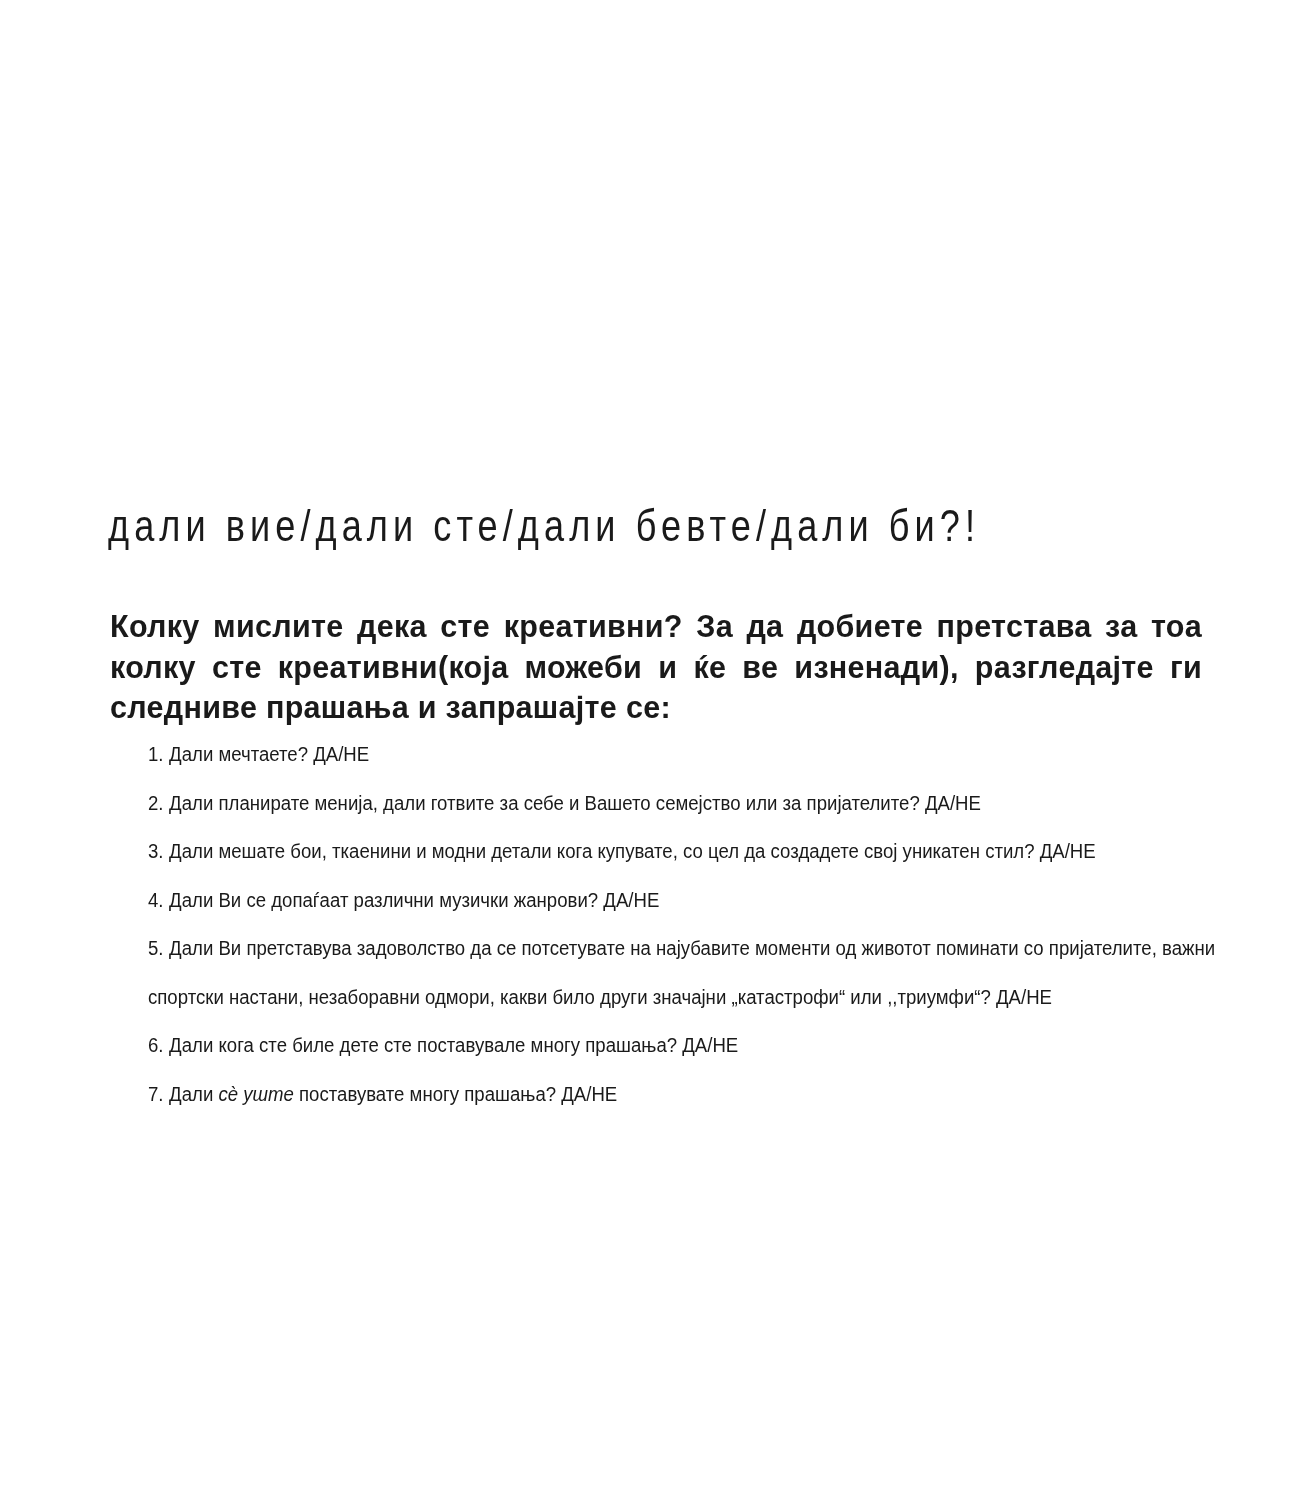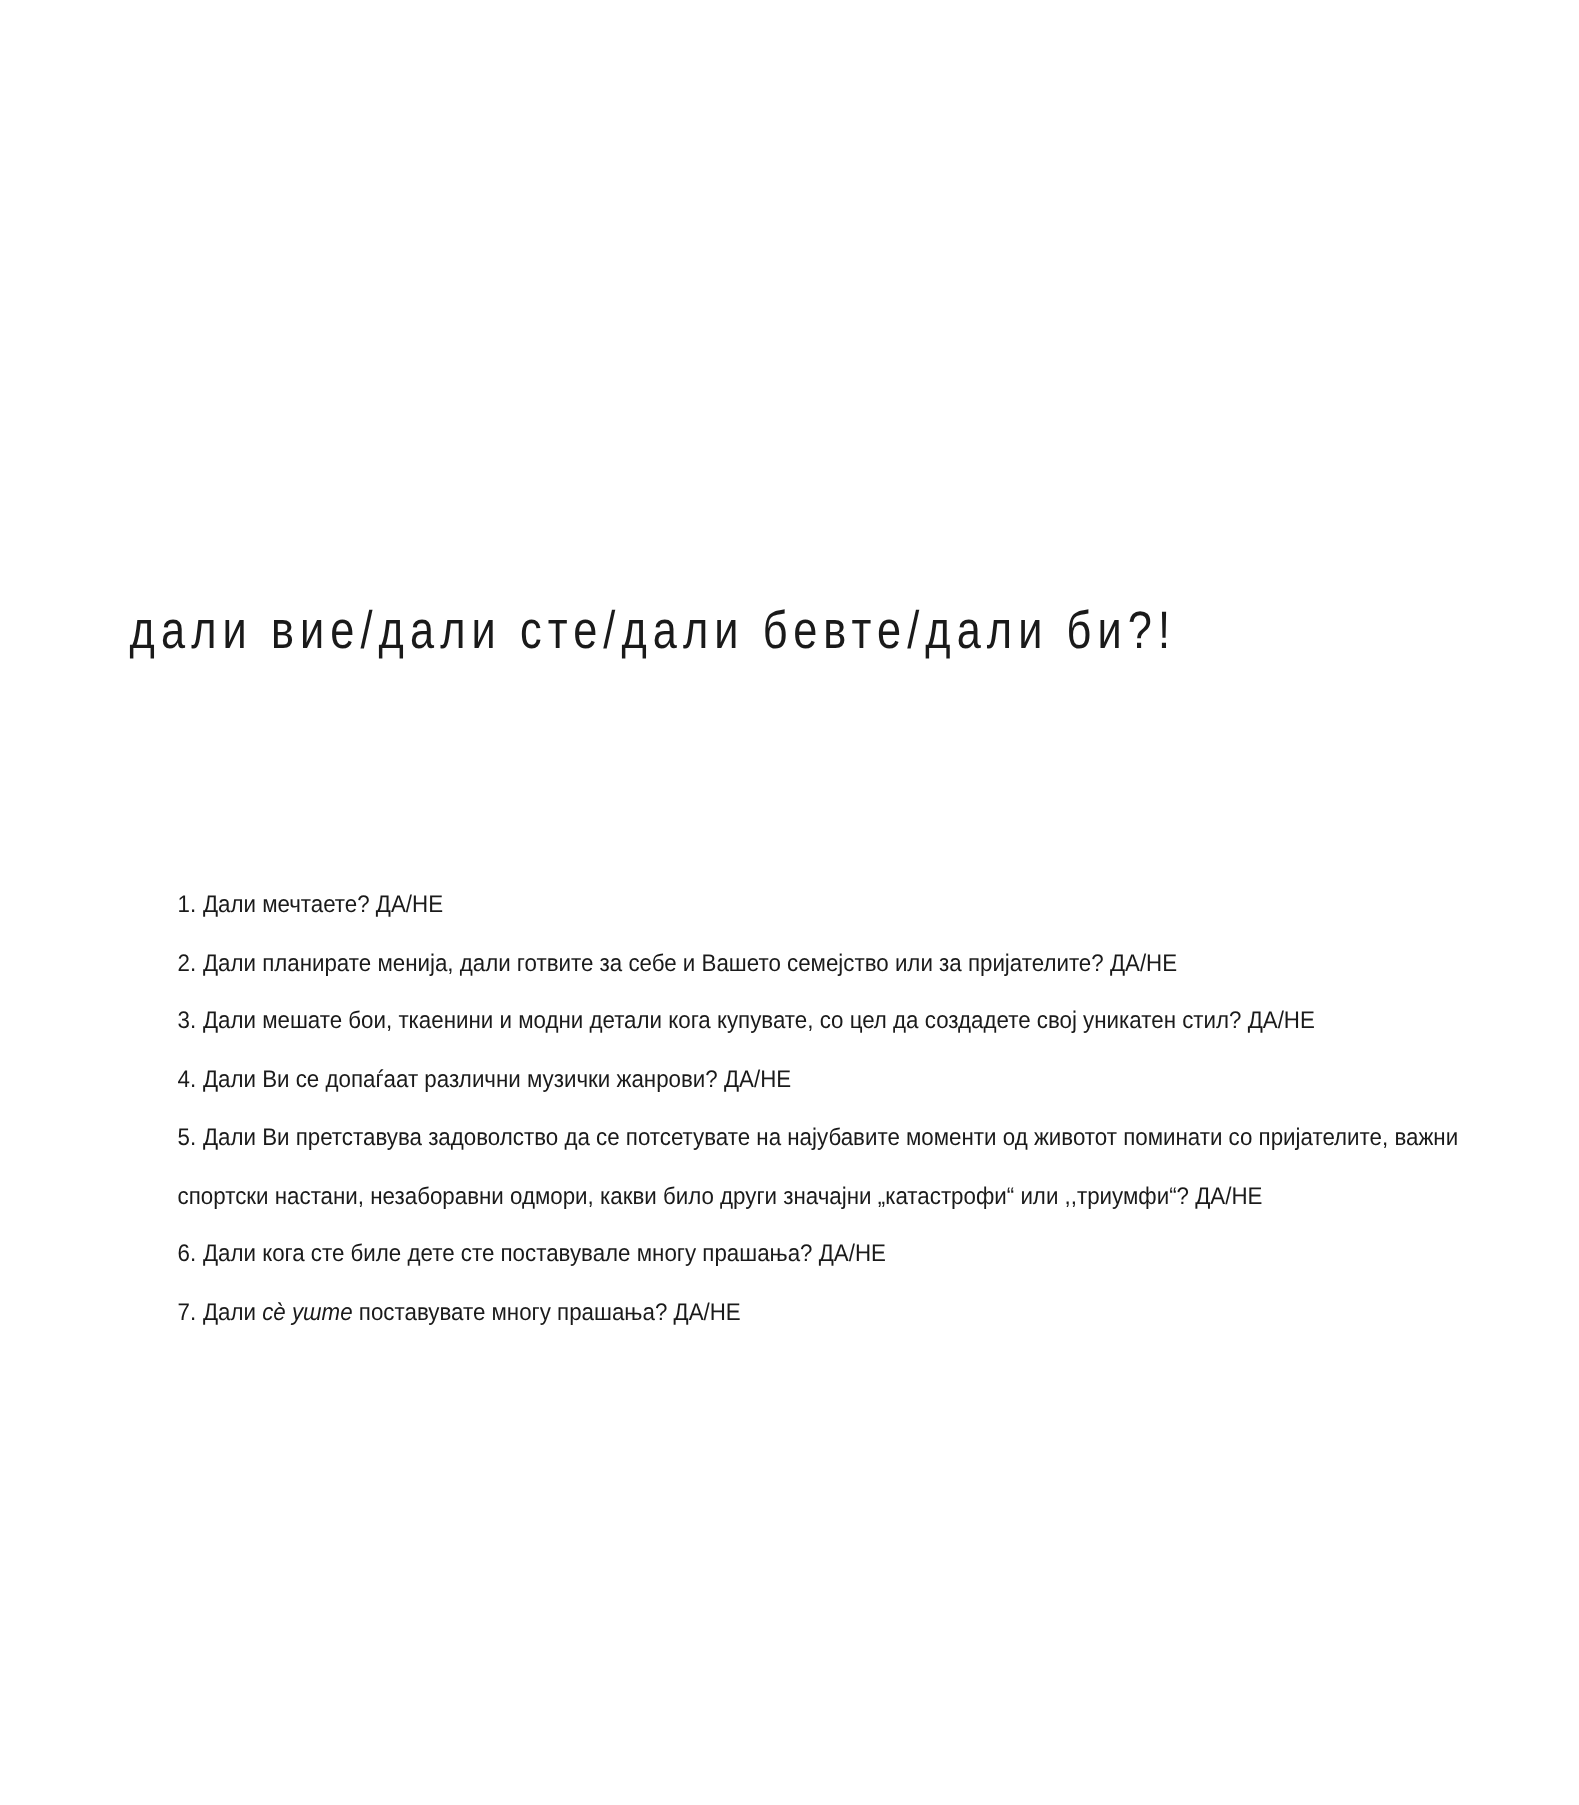--- a/index.html
+++ b/index.html
@@ -76,20 +76,21 @@
       font-style: italic;
     }
   </style>
 </head>
 <body>
 
 <div class="page">
 
   <h1 class="title">дали вие/дали сте/дали бевте/дали би?!</h1>
 
+  <p class="intro">Колку мислите дека сте креативни? За да добиете претстава за тоа колку сте креативни(која можеби и ќе ве изненади), разгледајте ги следниве прашања и запрашајте се:</p>
 
   <ol class="questions">
     <li><span class="q-num">1.</span><span>Дали мечтаете? ДА/НЕ</span></li>
     <li><span class="q-num">2.</span><span>Дали планирате менија, дали готвите за себе и Вашето семејство или за пријателите? ДА/НЕ</span></li>
     <li><span class="q-num">3.</span><span>Дали мешате бои, ткаенини и модни детали кога купувате, со цел да создадете свој уникатен стил? ДА/НЕ</span></li>
     <li><span class="q-num">4.</span><span>Дали Ви се допаѓаат различни музички жанрови? ДА/НЕ</span></li>
     <li><span class="q-num">5.</span><span>Дали Ви претставува задоволство да се потсетувате на најубавите моменти од животот поминати со пријателите, важни спортски настани, незаборавни одмори, какви било други значајни „катастрофи“ или ,,триумфи“? ДА/НЕ</span></li>
     <li><span class="q-num">6.</span><span>Дали кога сте биле дете сте поставувале многу прашања? ДА/НЕ</span></li>
     <li><span class="q-num">7.</span><span>Дали </span><span class="italic">сè уште</span><span> поставувате многу прашања? ДА/НЕ</span></li>
   </ol>

